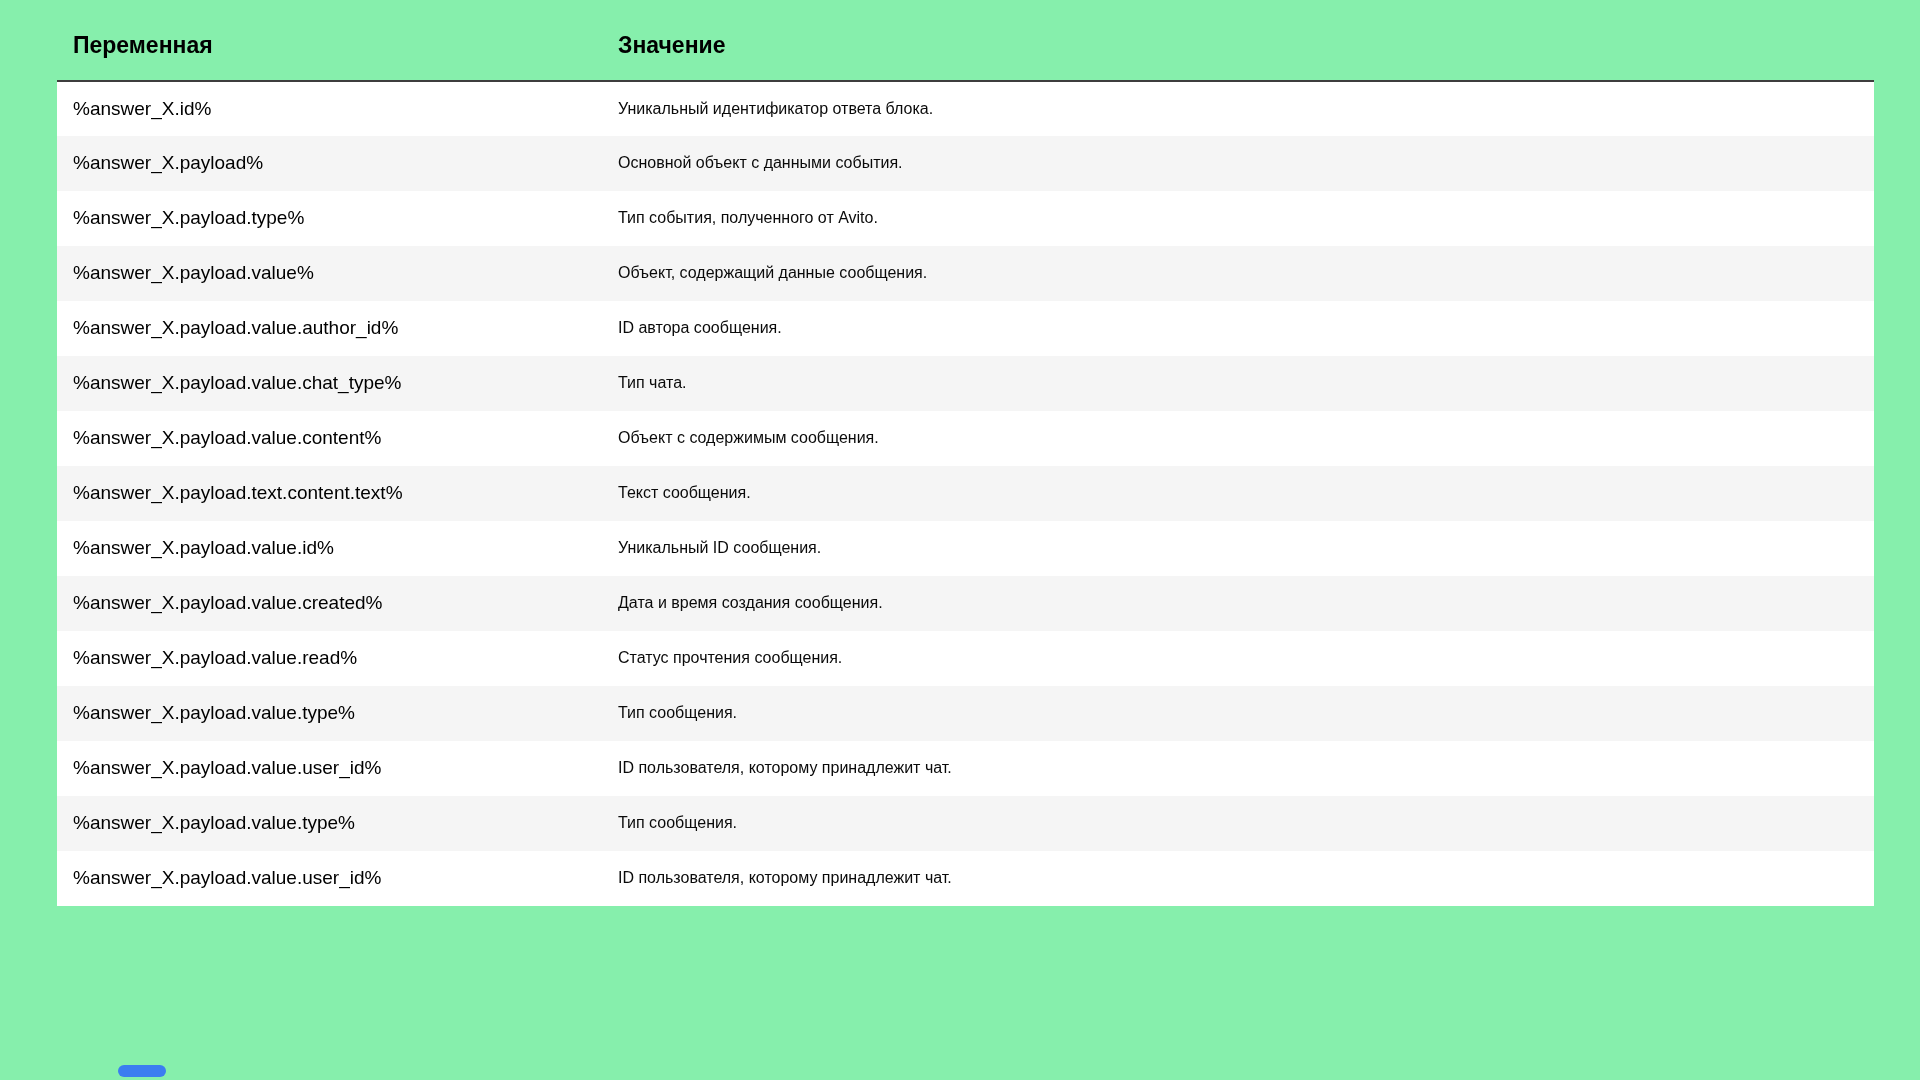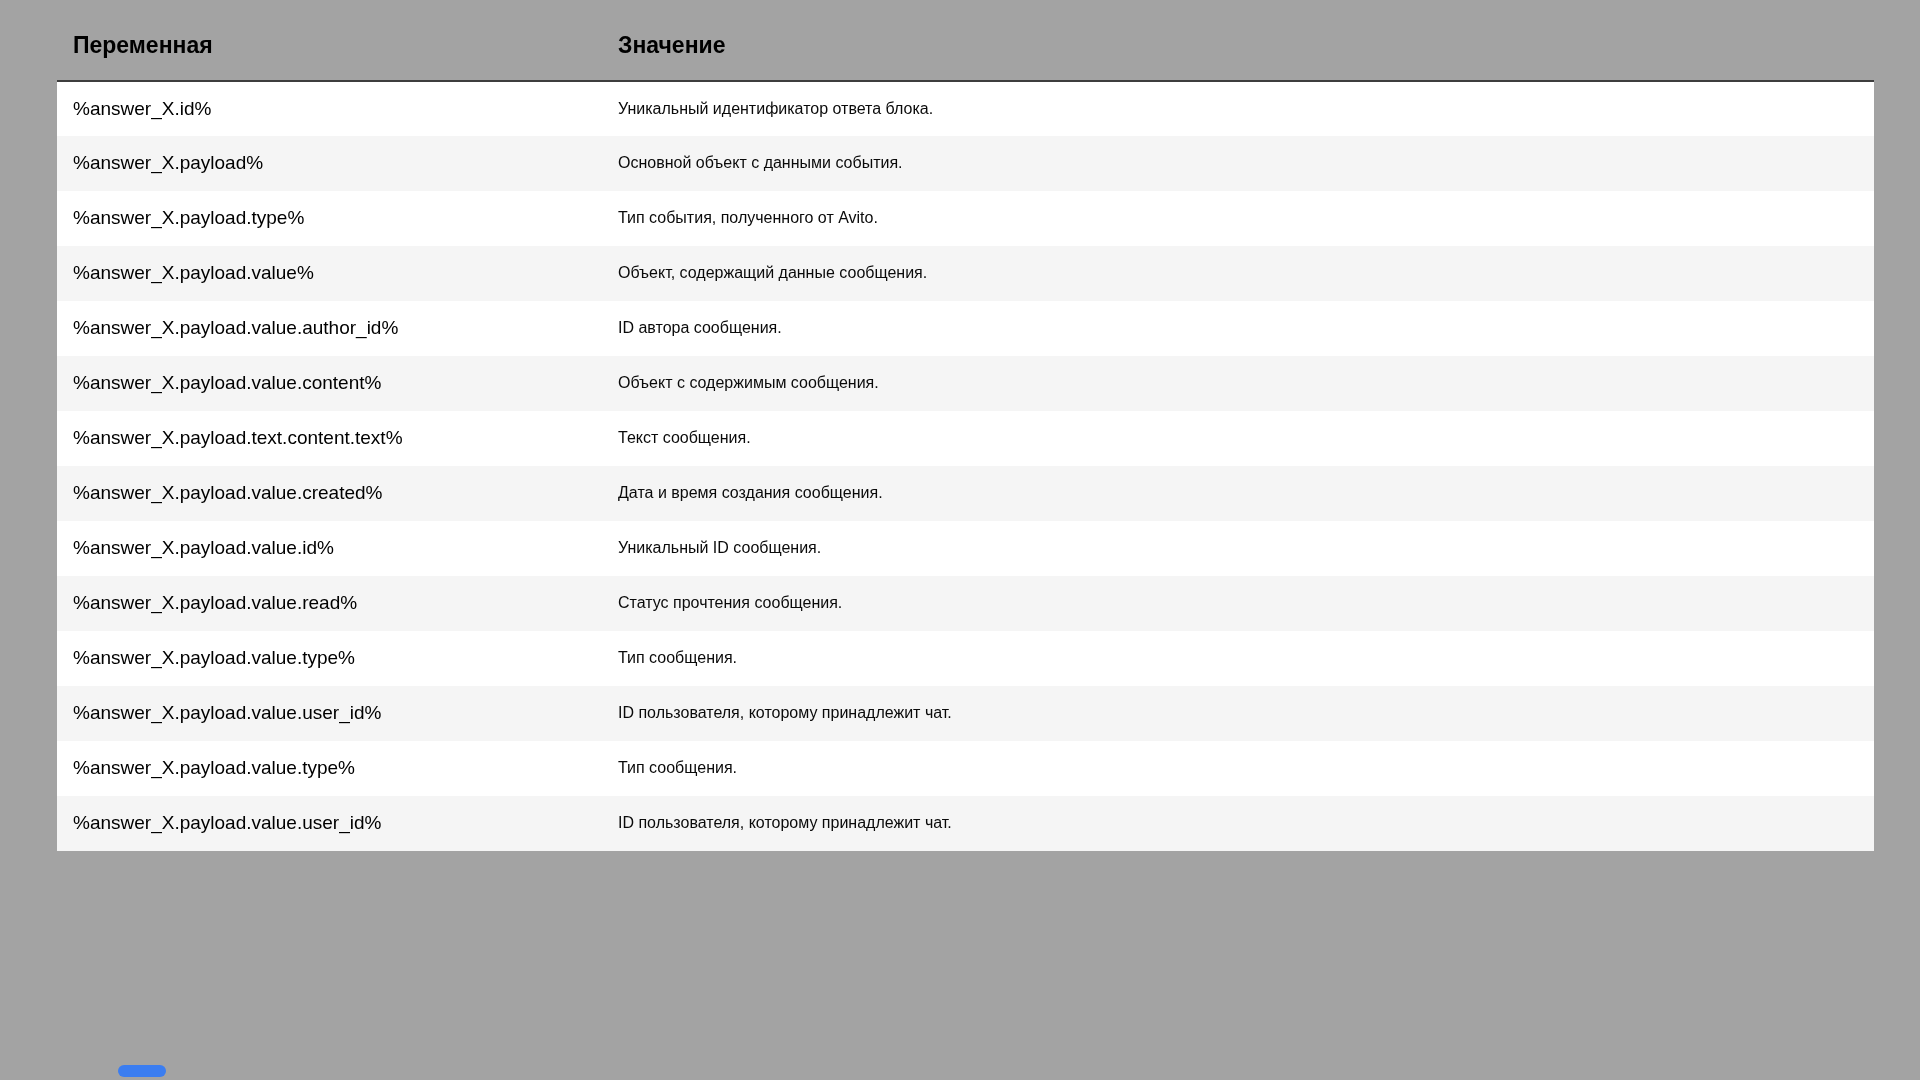--- a/index.html
+++ b/index.html
@@ -10,21 +10,21 @@
     width: 1920px;
     height: 1080px;
     font-family: "Liberation Sans", sans-serif;
     color: #000000;
     overflow: hidden;
   }
   .page {
     position: relative;
     width: 1920px;
     height: 1080px;
-    background: #a3a3a3;
+    background: #86efac;
   }
   table.vars {
     border-collapse: collapse;
     table-layout: fixed;
     position: absolute;
     left: 57px;
     top: 28px;
     width: 1817px;
   }
   table.vars thead th {
@@ -98,34 +98,38 @@
         </tr>
         <tr>
           <td class="variable">%answer_X.payload.value%</td>
           <td class="value">Объект, содержащий данные сообщения.</td>
         </tr>
         <tr>
           <td class="variable">%answer_X.payload.value.author_id%</td>
           <td class="value">ID автора сообщения.</td>
         </tr>
         <tr>
+          <td class="variable">%answer_X.payload.value.chat_type%</td>
+          <td class="value">Тип чата.</td>
+        </tr>
+        <tr>
           <td class="variable">%answer_X.payload.value.content%</td>
           <td class="value">Объект с содержимым сообщения.</td>
         </tr>
         <tr>
           <td class="variable">%answer_X.payload.text.content.text%</td>
           <td class="value">Текст сообщения.</td>
         </tr>
         <tr>
+          <td class="variable">%answer_X.payload.value.id%</td>
+          <td class="value">Уникальный ID сообщения.</td>
+        </tr>
+        <tr>
           <td class="variable">%answer_X.payload.value.created%</td>
           <td class="value">Дата и время создания сообщения.</td>
-        </tr>
-        <tr>
-          <td class="variable">%answer_X.payload.value.id%</td>
-          <td class="value">Уникальный ID сообщения.</td>
         </tr>
         <tr>
           <td class="variable">%answer_X.payload.value.read%</td>
           <td class="value">Статус прочтения сообщения.</td>
         </tr>
         <tr>
           <td class="variable">%answer_X.payload.value.type%</td>
           <td class="value">Тип сообщения.</td>
         </tr>
         <tr>

